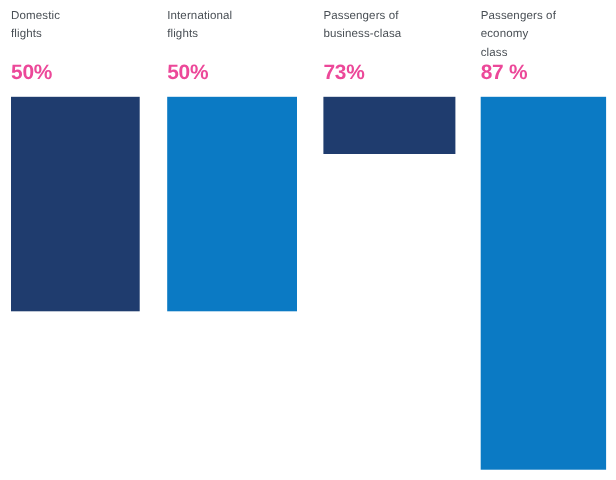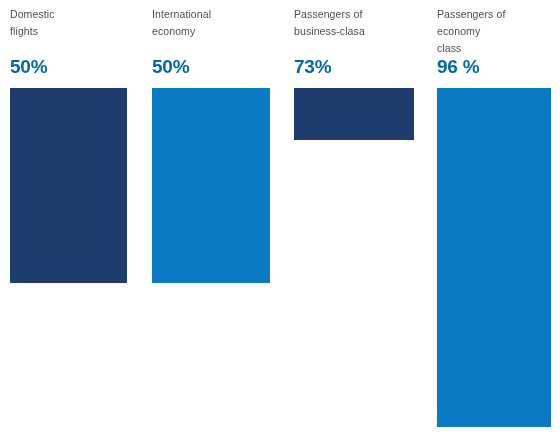--- a/index.html
+++ b/index.html
@@ -34,21 +34,21 @@
     color: #494f55;
     letter-spacing: 0.1px;
     white-space: pre-line;
     font-weight: 400;
   }
   .column-value {
     position: absolute;
     left: 0;
     font-size: 19px;
     font-weight: bold;
-    color: #0369a1;
+    color: #ec4899;
     letter-spacing: -0.2px;
     line-height: 19px;
   }
   .value-2line { top: 57px; }
   .value-3line { top: 57px; }
   .column-bar {
     position: absolute;
     left: 0;
     top: 88px;
   }
@@ -60,33 +60,33 @@
 
   <div class="chart-column" style="left:10px; width:135px;">
     <div class="column-label" style="width:120px;">Domestic
 flights</div>
     <div class="column-value value-2line">50%</div>
     <div class="column-bar" style="width:117px; height:195px; background:#1f3c6e;"></div>
   </div>
 
   <div class="chart-column" style="left:152px; width:135px;">
     <div class="column-label" style="width:125px;">International
-economy</div>
+flights</div>
     <div class="column-value value-2line">50%</div>
     <div class="column-bar" style="width:118px; height:195px; background:#0b7ac4;"></div>
   </div>
 
   <div class="chart-column" style="left:294px; width:135px;">
     <div class="column-label" style="width:128px;">Passengers of
 business-clasa</div>
     <div class="column-value value-2line">73%</div>
     <div class="column-bar" style="width:120px; height:52px; background:#1f3c6e;"></div>
   </div>
 
   <div class="chart-column" style="left:437px; width:123px;">
     <div class="column-label" style="width:105px;">Passengers of
 economy
 class</div>
-    <div class="column-value value-3line">96 %</div>
+    <div class="column-value value-3line">87 %</div>
     <div class="column-bar" style="width:114px; height:339px; background:#0b7ac4;"></div>
   </div>
 
 </div>
 
 </body></html>

